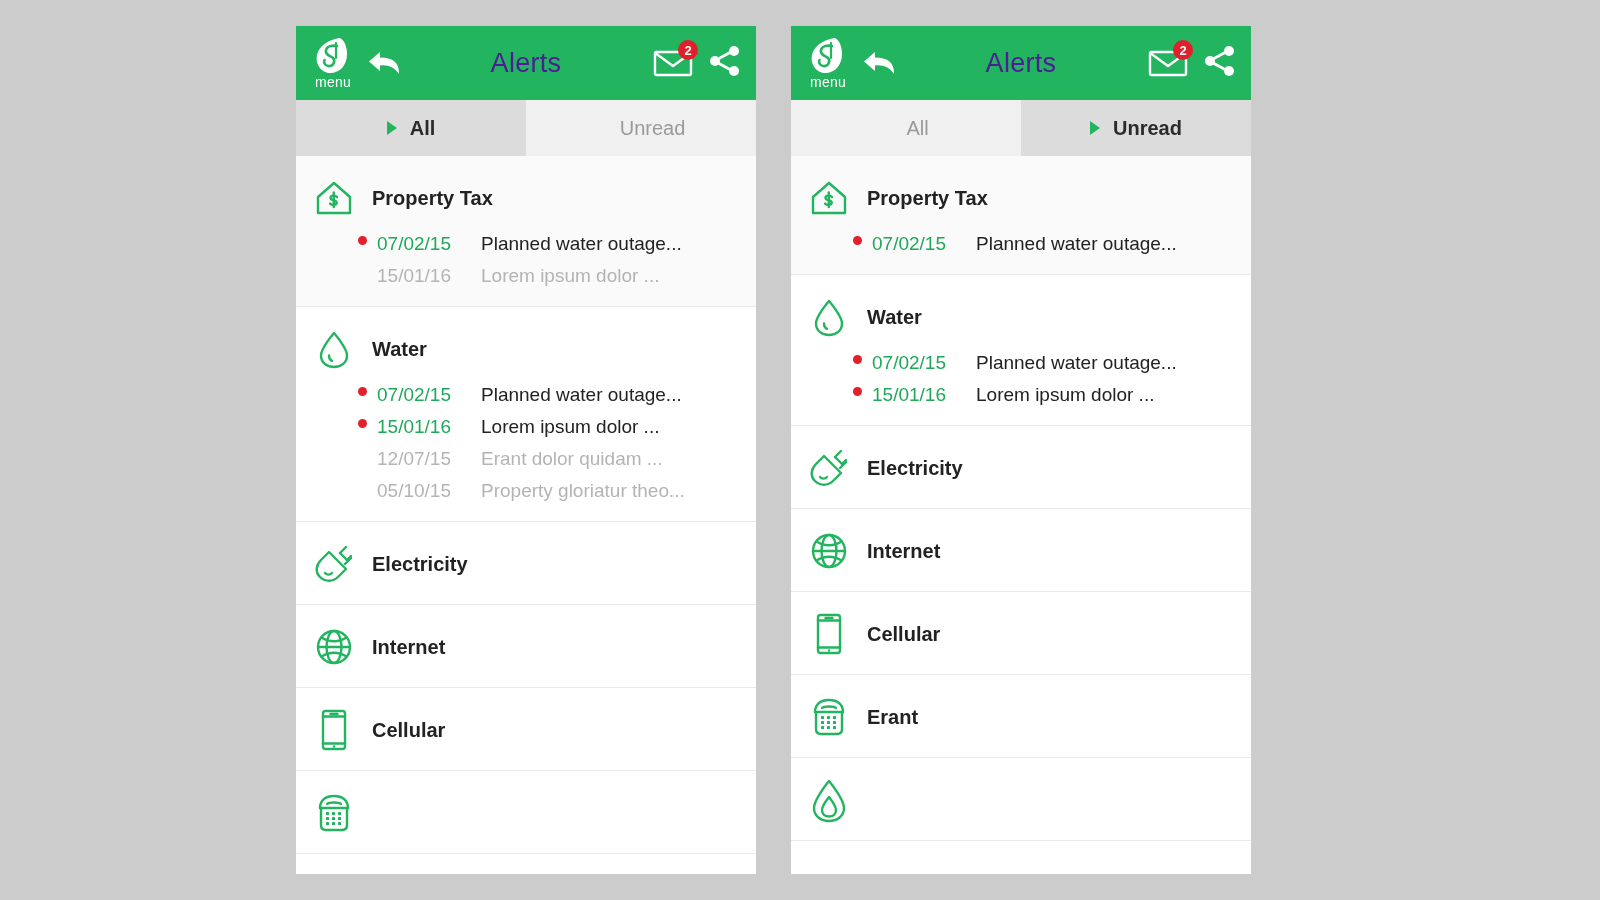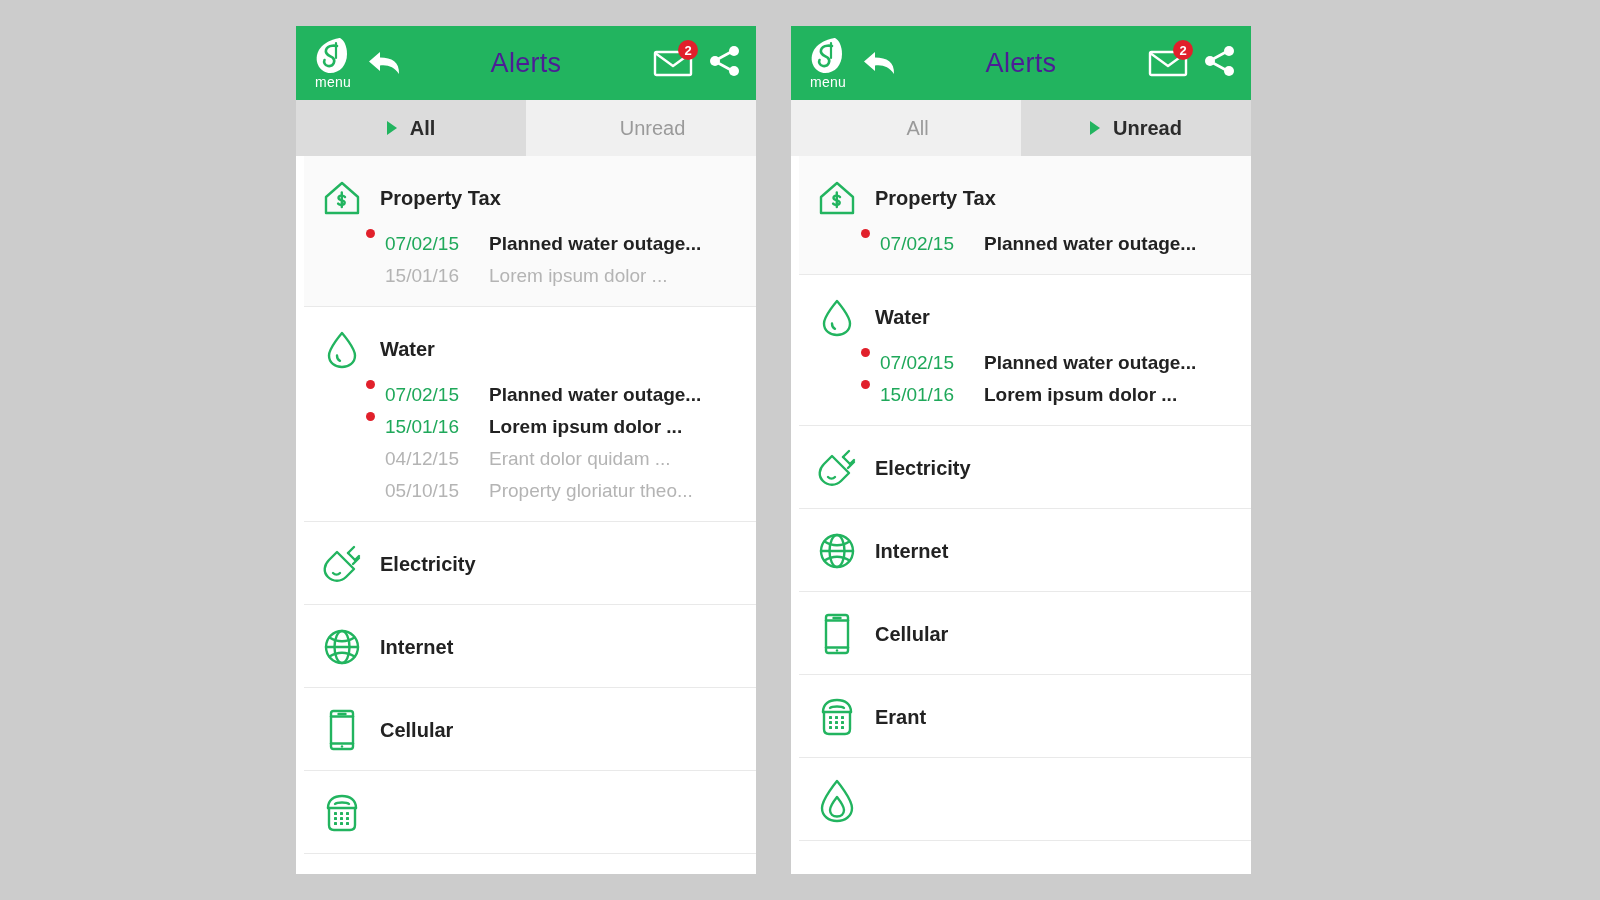--- a/index.html
+++ b/index.html
@@ -147,21 +147,20 @@
   
   .list {
     flex: 1 1 auto;
     overflow: hidden;
     background: #ffffff;
   }
   .section {
     border-bottom: 1px solid #e9e9e9;
     padding: 16px 0 14px 0;
     background: #ffffff;
-    margin-left: 8px;
   }
   .section.shaded { background: #fafafa; }
   .section-head {
     display: flex;
     align-items: center;
     padding-left: 14px;
     gap: 14px;
     min-height: 52px;
   }
   .sec-icon {
@@ -173,42 +172,42 @@
     justify-content: center;
   }
   .sec-title {
     font-size: 20px;
     font-weight: bold;
     color: #222222;
   }
   .alerts { margin-top: 4px; }
   .alert-row {
     display: flex;
-    align-items: flex-start;
+    align-items: center;
     padding: 5px 8px 5px 62px;
     font-size: 19px;
     white-space: nowrap;
   }
   .dot {
     width: 9px; height: 9px;
     border-radius: 50%;
     background: #e1202b;
     flex: 0 0 9px;
     margin-right: 10px;
     position: relative;
     top: -4px;
   }
   .dot.blank { background: transparent; }
   .a-date {
     width: 90px;
     flex: 0 0 auto;
     margin-right: 14px;
   }
   .alert-row.unread .a-date { color: #1fa85a; }
-  .alert-row.unread .a-text { color: #222222; font-weight: bold; }
+  .alert-row.unread .a-text { color: #222222; }
   .alert-row.read .a-date,
   .alert-row.read .a-text { color: #b4b4b4; }
 </style>
 </head>
 <body>
 
 <div class="stage" id="stage">
     <div class="phone left">
       <div class="appbar">
         <div class="logo-wrap">
@@ -294,21 +293,21 @@
               <span class="a-date">07/02/15</span>
               <span class="a-text">Planned water outage...</span>
             </div>
             <div class="alert-row unread">
               <span class="dot"></span>
               <span class="a-date">15/01/16</span>
               <span class="a-text">Lorem ipsum dolor ...</span>
             </div>
             <div class="alert-row read">
               <span class="dot blank"></span>
-              <span class="a-date">04/12/15</span>
+              <span class="a-date">12/07/15</span>
               <span class="a-text">Erant dolor quidam ...</span>
             </div>
             <div class="alert-row read">
               <span class="dot blank"></span>
               <span class="a-date">05/10/15</span>
               <span class="a-text">Property gloriatur theo...</span>
             </div>
           </div>
         </div>
         <div class="section">

